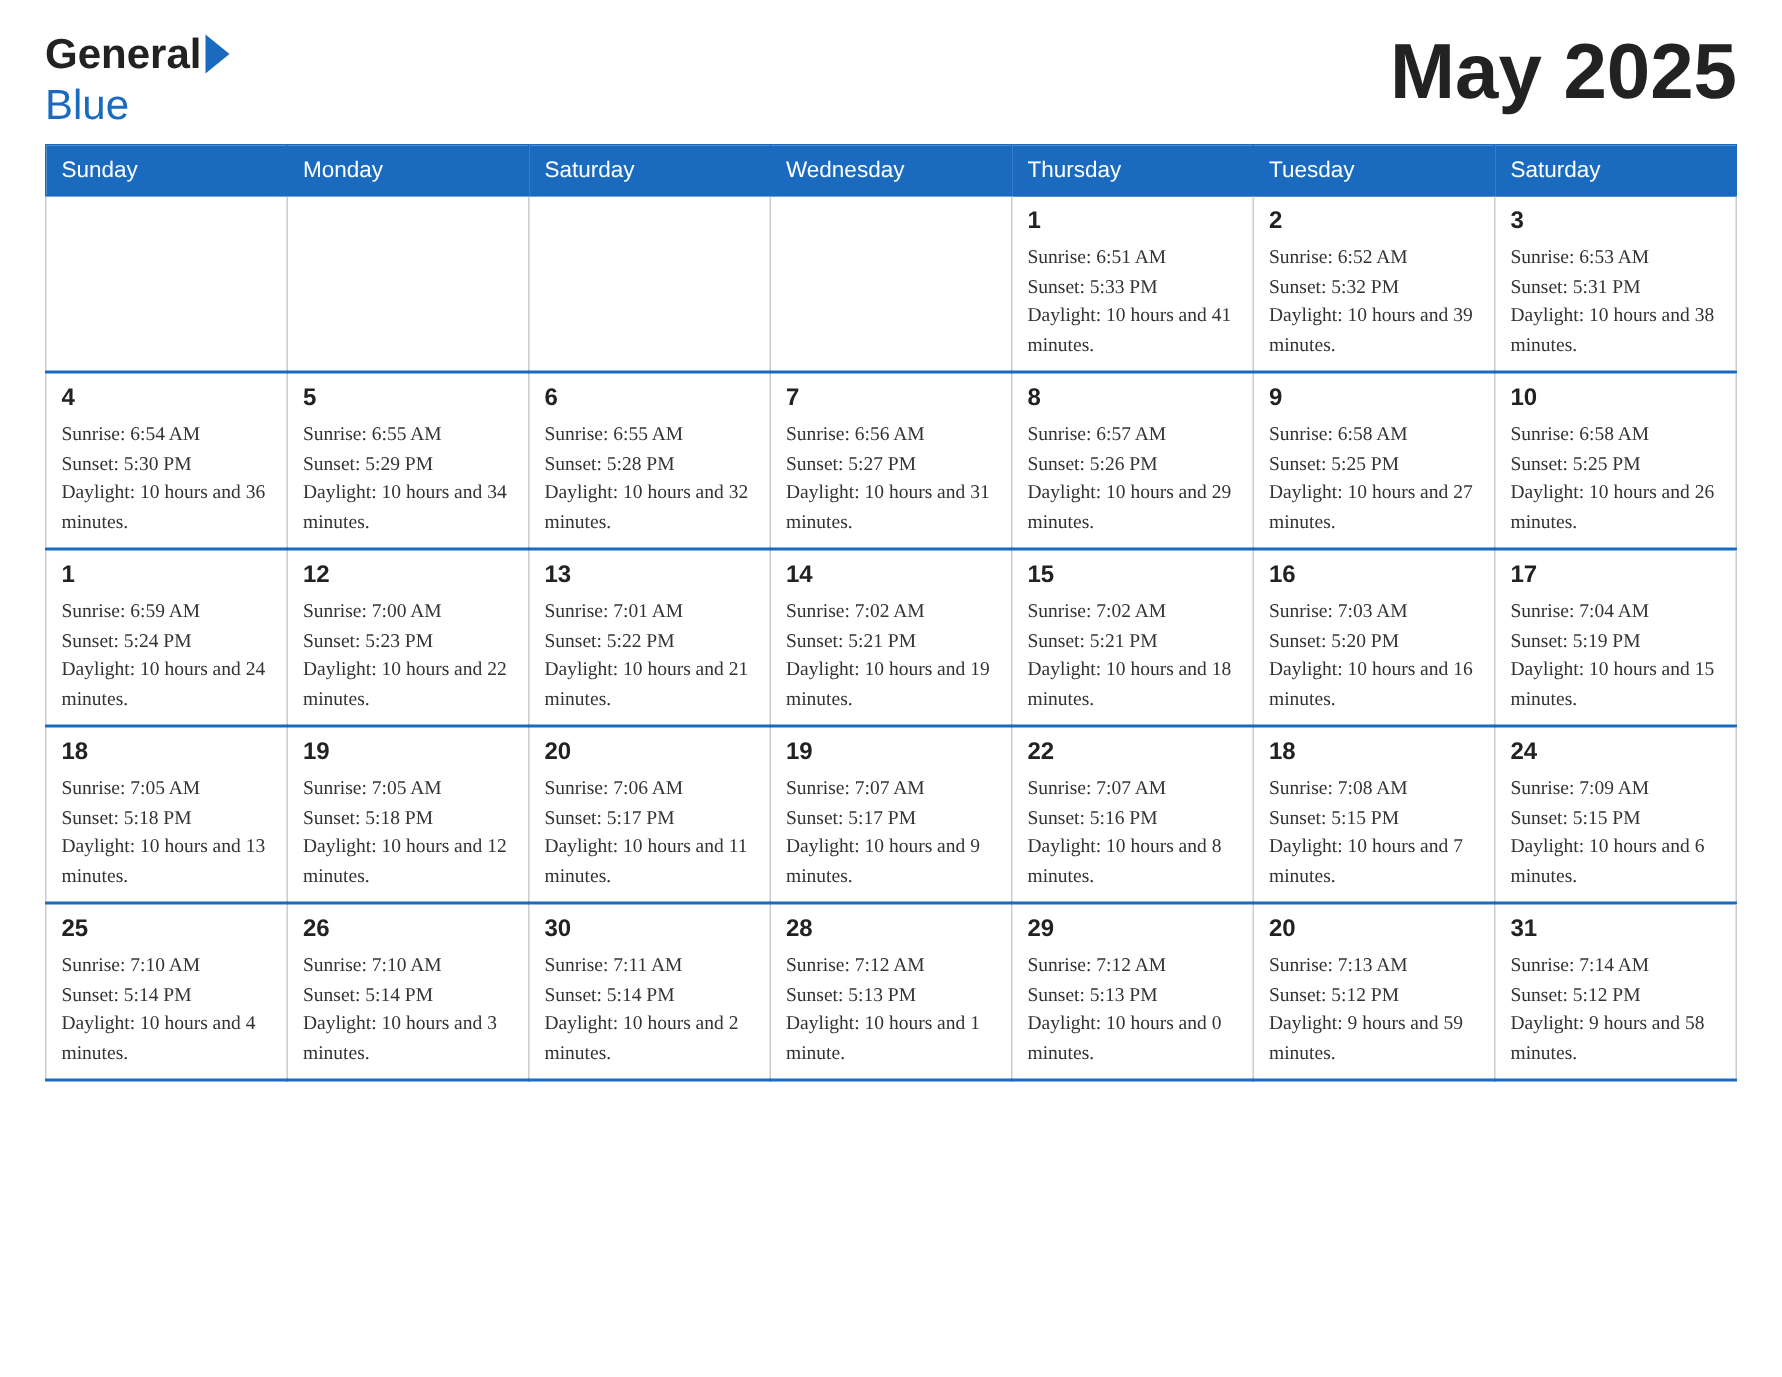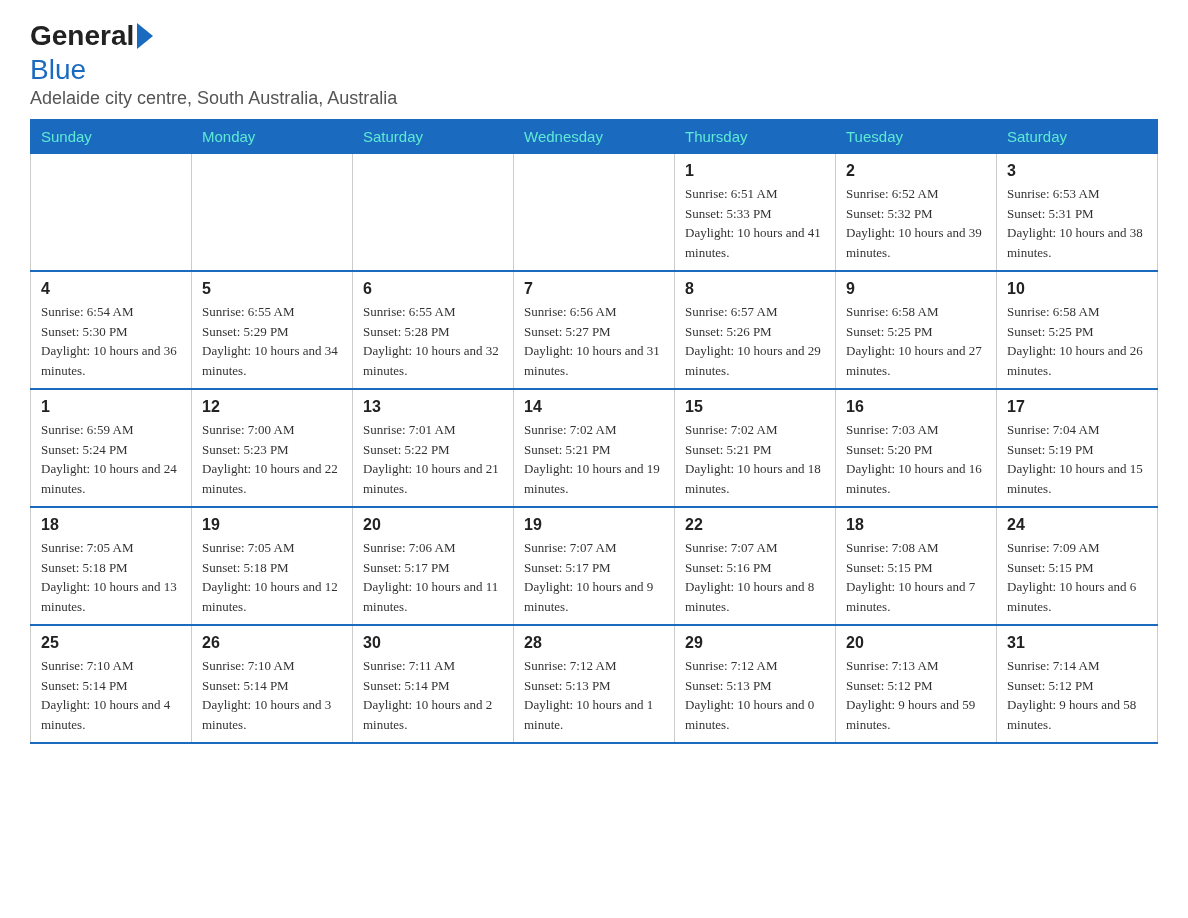--- a/index.html
+++ b/index.html
@@ -7,21 +7,20 @@
       font-family: Arial, sans-serif;
       background: #fff;
       color: #333;
       padding: 20px 30px;
     }
     .header-top {
       display: flex;
       justify-content: space-between;
       align-items: flex-start;
       margin-bottom: 10px;
-      flex-direction: column;
     }
     .logo {
       display: flex;
       flex-direction: column;
       align-items: flex-start;
     }
     .title-block {
       text-align: right;
     }
     .title-block h1 {
@@ -35,21 +34,21 @@
       color: #555;
       margin-top: 2px;
     }
     .calendar {
       width: 100%;
       border-collapse: collapse;
       margin-top: 10px;
     }
     .calendar thead tr th {
       background-color: #1a6bbf;
-      color: #5eead4;
+      color: #ffffff;
       font-size: 15px;
       font-weight: normal;
       padding: 8px 10px;
       text-align: left;
       border: 1px solid #1a6bbf;
     }
     .calendar tbody tr td {
       vertical-align: top;
       padding: 8px 10px;
       border: 1px solid #ccc;
@@ -108,21 +107,21 @@
 
 <div class="header-top">
   <div class="logo">
     <div class="logo-row">
       <span class="logo-general">General</span>
       <span class="logo-triangle"></span>
     </div>
     <span class="logo-blue">Blue</span>
   </div>
   <div class="title-block">
-    <div class="subtitle">Adelaide city centre, South Australia, Australia</div>
+    <h1>May 2025</h1>
   </div>
 </div>
 
 <table class="calendar">
   <thead>
     <tr>
     <th>Sunday</th>
         <th>Monday</th>
         <th>Saturday</th>
         <th>Wednesday</th>

